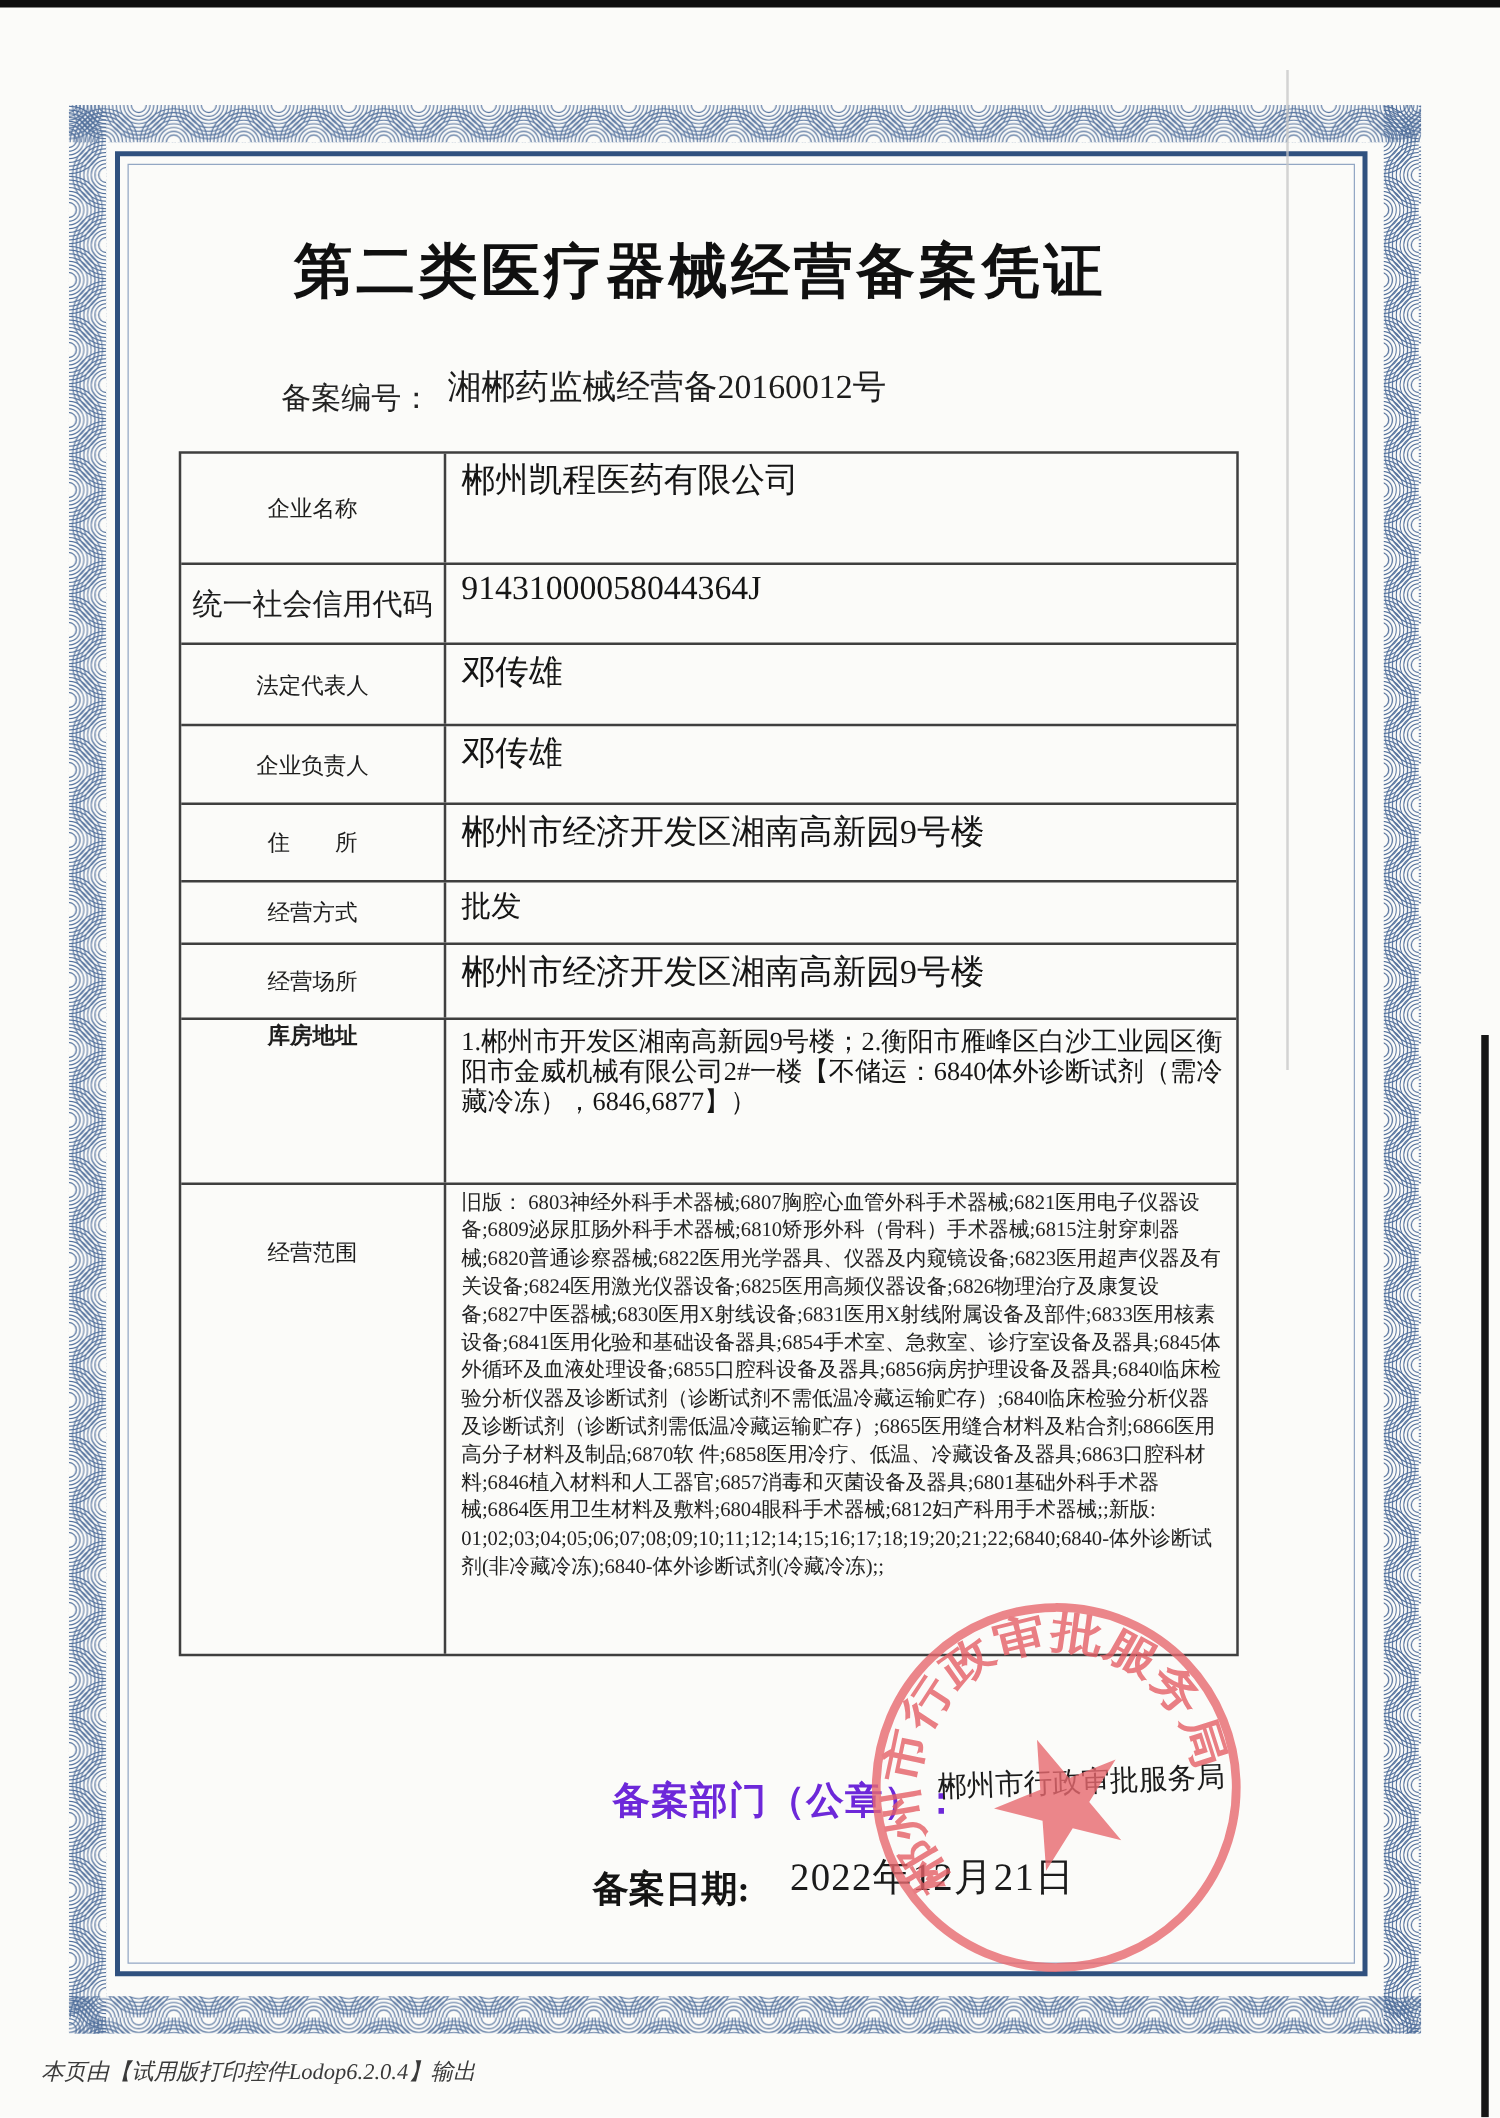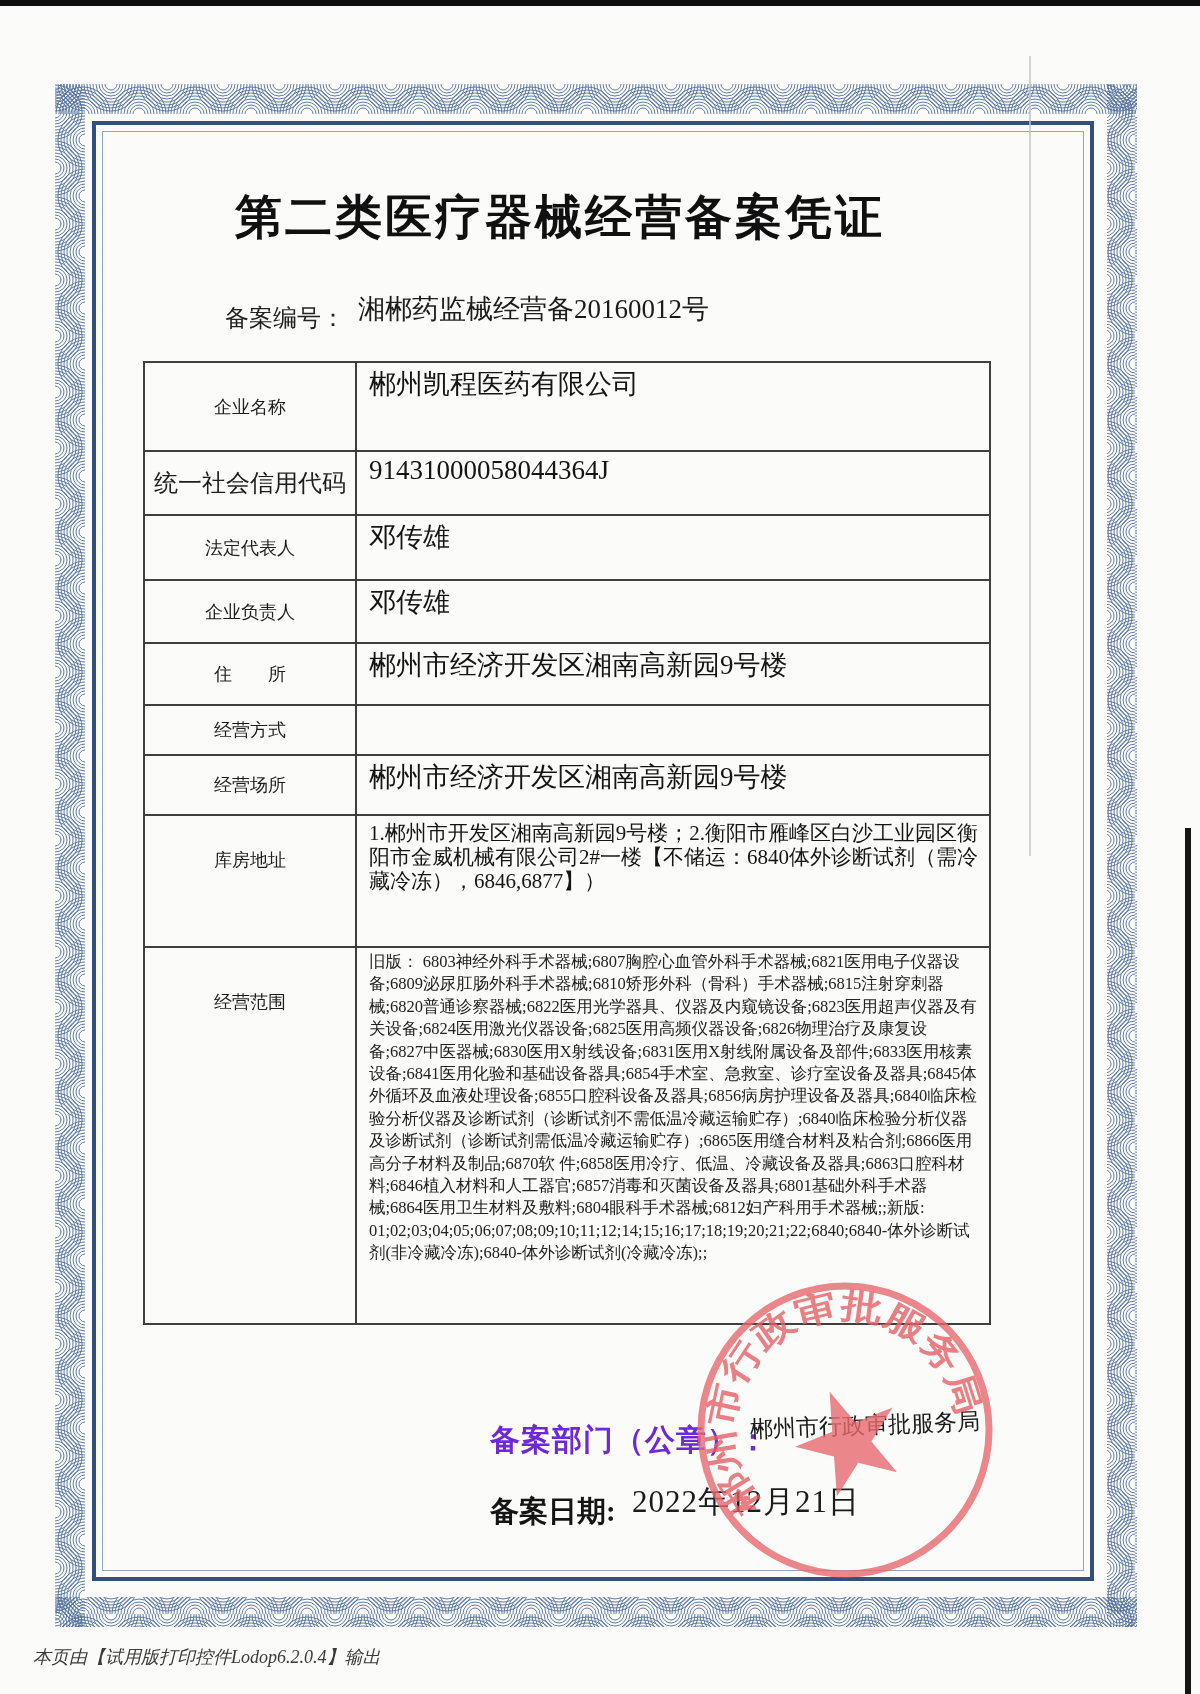--- a/index.html
+++ b/index.html
@@ -25,29 +25,29 @@
   .recno-value{left:358px;top:291px;font-size:27px;color:#1c1c1c;}
   
   .cert-table{left:143px;top:361px;width:848px;border:2px solid #3f3f3f;box-sizing:border-box;background:transparent;}
   .t-row{display:flex;box-sizing:border-box;border-top:2px solid #3f3f3f;}
   .t-row:first-child{border-top:none;}
   .t-lbl{width:212px;box-sizing:border-box;border-right:2px solid #3f3f3f;
     display:flex;align-items:center;justify-content:center;
     font-size:18px;color:#1d1d1d;text-align:center;}
   .t-val{flex:1;box-sizing:border-box;padding:3px 8px 0 12px;font-size:27px;color:#151515;}
   .t-lbl.small{font-size:24px;}
-  .row-warehouse .t-lbl{align-items:flex-start;padding-top:32px;}
+  .row-warehouse .t-lbl{align-items:flex-start;padding-top:0;font-weight:bold;}
   .row-warehouse .t-val{font-size:21px;line-height:24px;padding-top:5px;}
   .row-scope .t-lbl{align-items:flex-start;padding-top:42px;}
   .row-scope .t-val{font-size:16.5px;line-height:22.4px;padding-top:3px;color:#222;
     white-space:pre-wrap;}
   
   .dept-label{left:490px;top:1420px;font-size:30px;font-weight:600;color:#6d28d9;letter-spacing:1px;}
   .dept-value{left:750px;top:1410px;font-size:23px;color:#1b1b1b;transform:rotate(-2deg);}
-  .date-label{left:490px;top:1492px;font-size:29px;font-weight:600;color:#141414;}
+  .date-label{left:474px;top:1492px;font-size:29px;font-weight:600;color:#141414;}
   .date-value{left:632px;top:1481px;font-size:31px;color:#1b1b1b;letter-spacing:1px;}
   
   .print-footer{left:33px;top:1645px;font-size:18px;font-style:italic;color:#3a3a3a;}
   
   .stamp{left:695px;top:1280px;width:300px;height:300px;opacity:.8;transform:rotate(-22deg);}
   .border-svg{left:55px;top:84px;}
 </style>
 </head>
 <body>
 
@@ -143,20 +143,21 @@
     <div class="t-row" style="height:63px">
       <div class="t-lbl">企业负责人</div>
       <div class="t-val">邓传雄</div>
     </div>
     <div class="t-row" style="height:62px">
       <div class="t-lbl">住　　所</div>
       <div class="t-val">郴州市经济开发区湘南高新园9号楼</div>
     </div>
     <div class="t-row" style="height:50px">
       <div class="t-lbl">经营方式</div>
+      <div class="t-val" style="font-size:24px">批发</div>
     </div>
     <div class="t-row" style="height:60px">
       <div class="t-lbl">经营场所</div>
       <div class="t-val">郴州市经济开发区湘南高新园9号楼</div>
     </div>
     <div class="t-row row-warehouse" style="height:132px">
       <div class="t-lbl">库房地址</div>
       <div class="t-val">1.郴州市开发区湘南高新园9号楼；2.衡阳市雁峰区白沙工业园区衡阳市金威机械有限公司2#一楼【不储运：6840体外诊断试剂（需冷藏冷冻），6846,6877】）</div>
     </div>
     <div class="t-row row-scope" style="height:377px">

